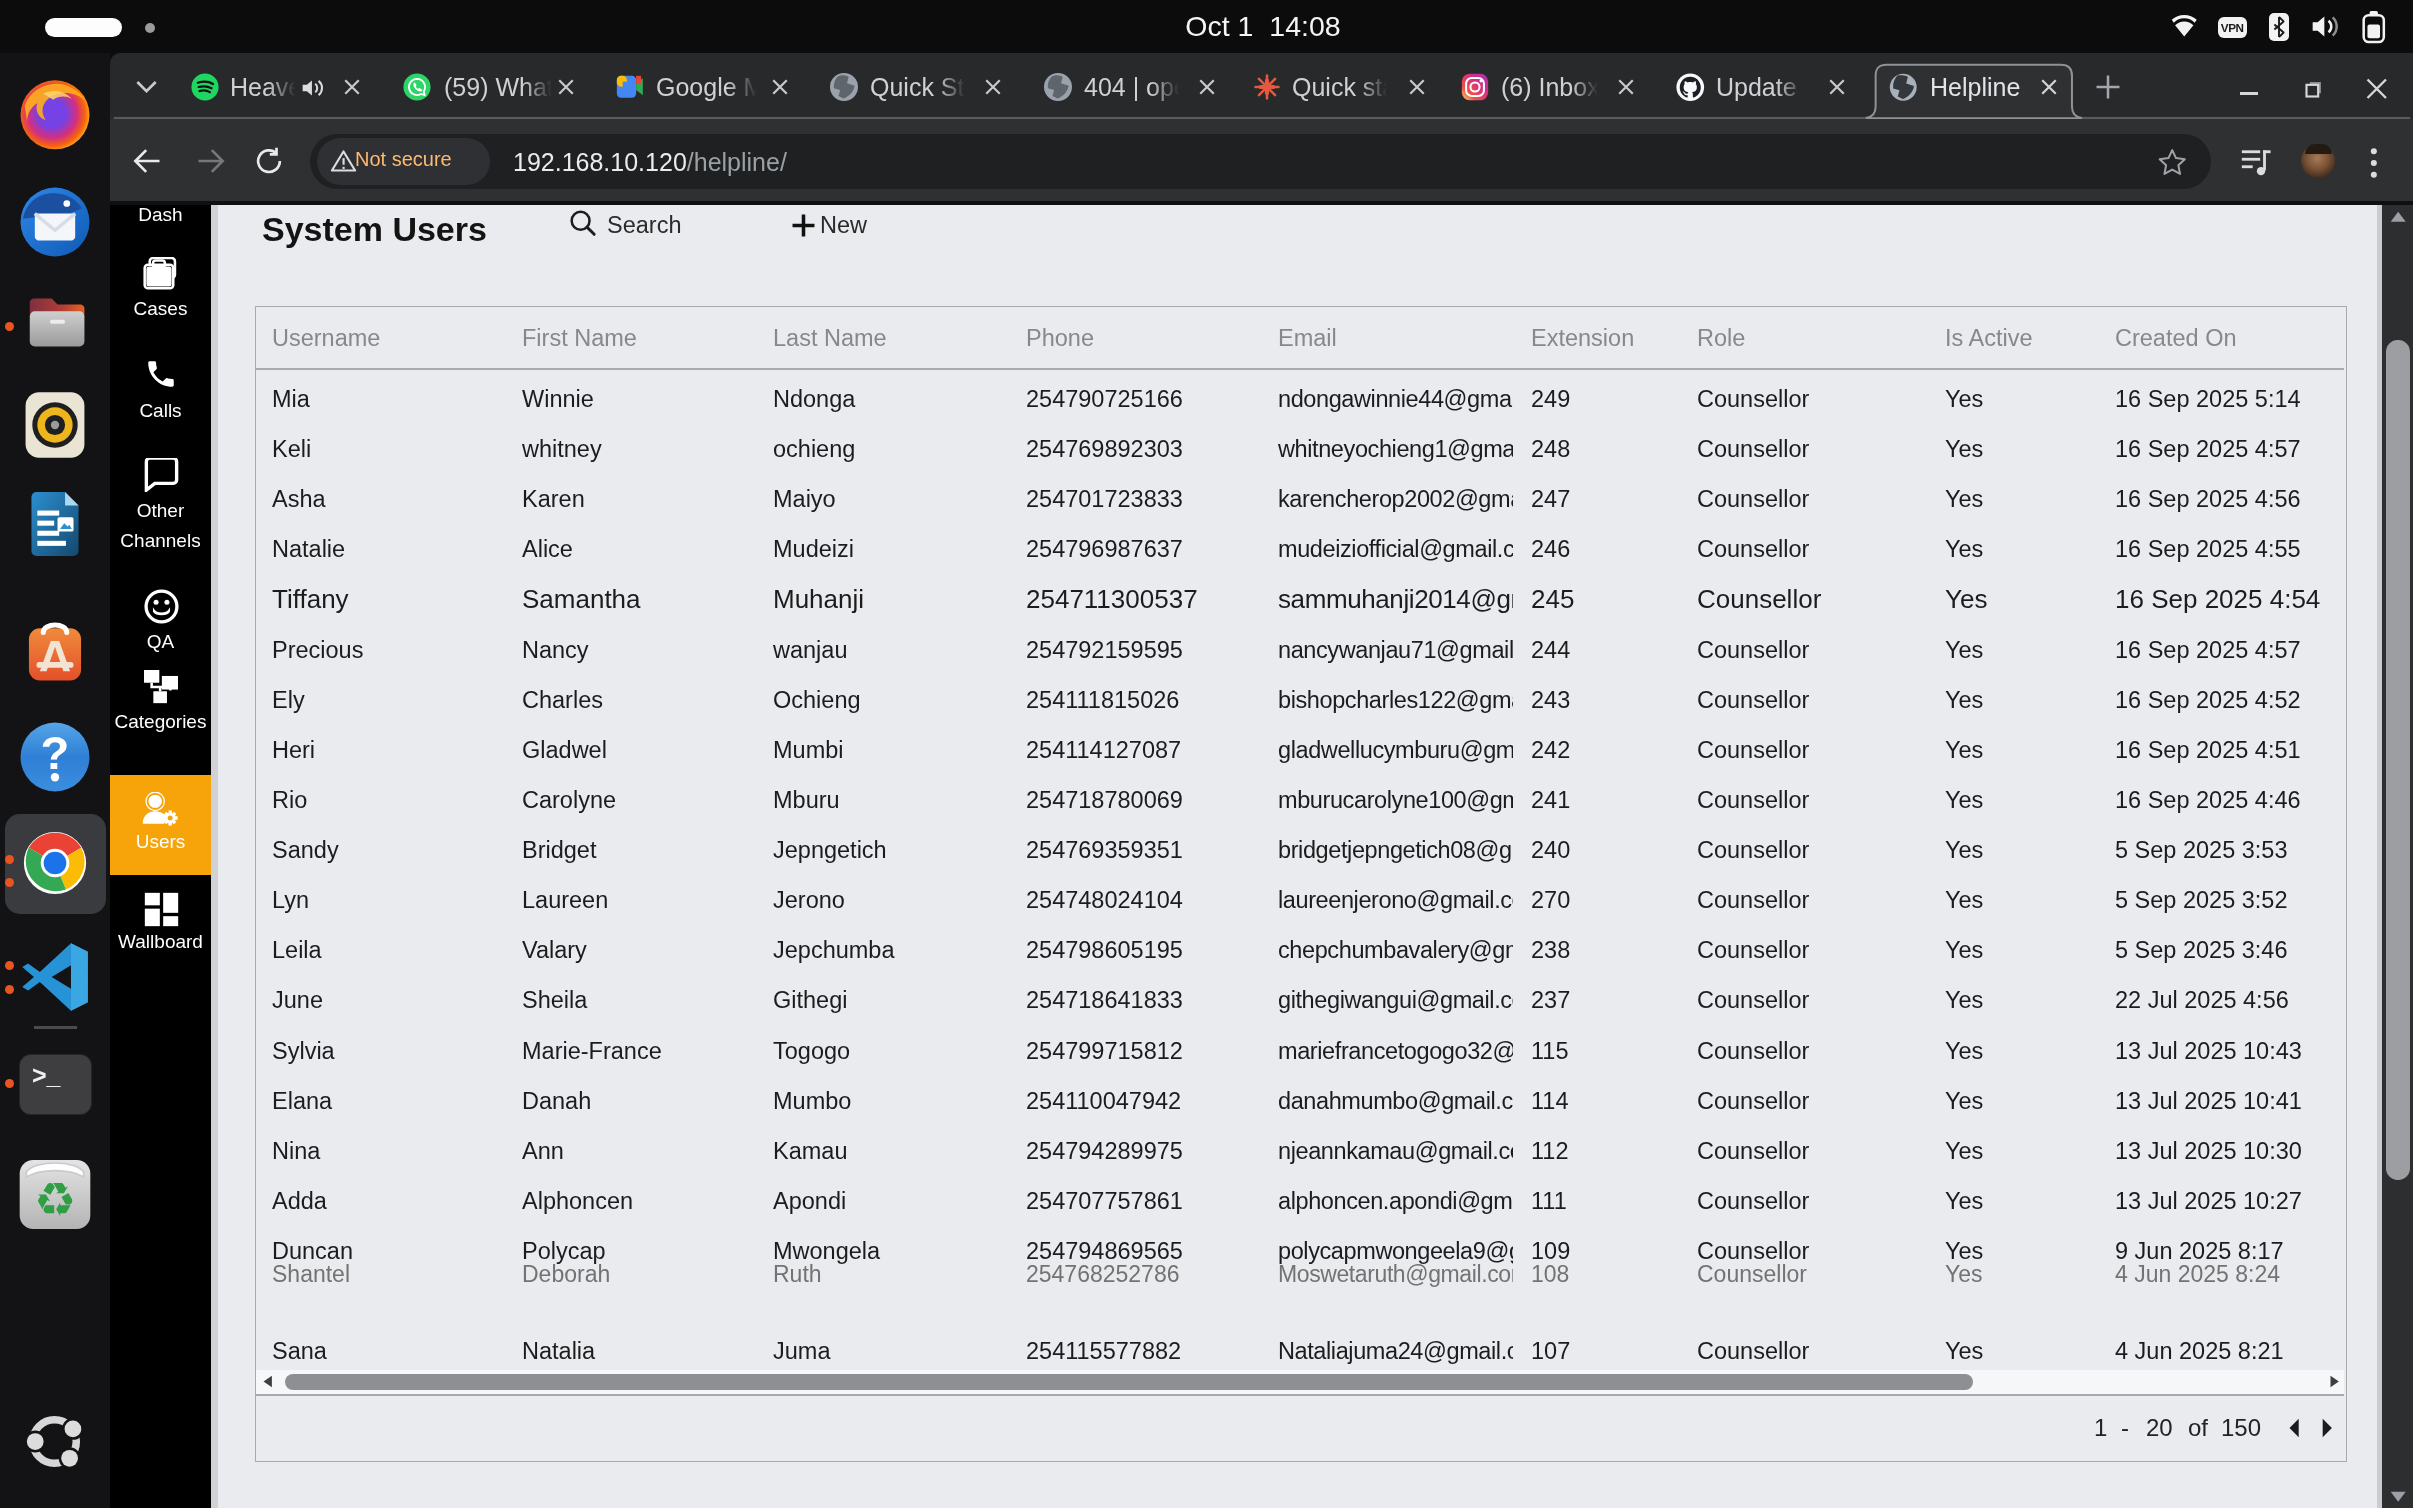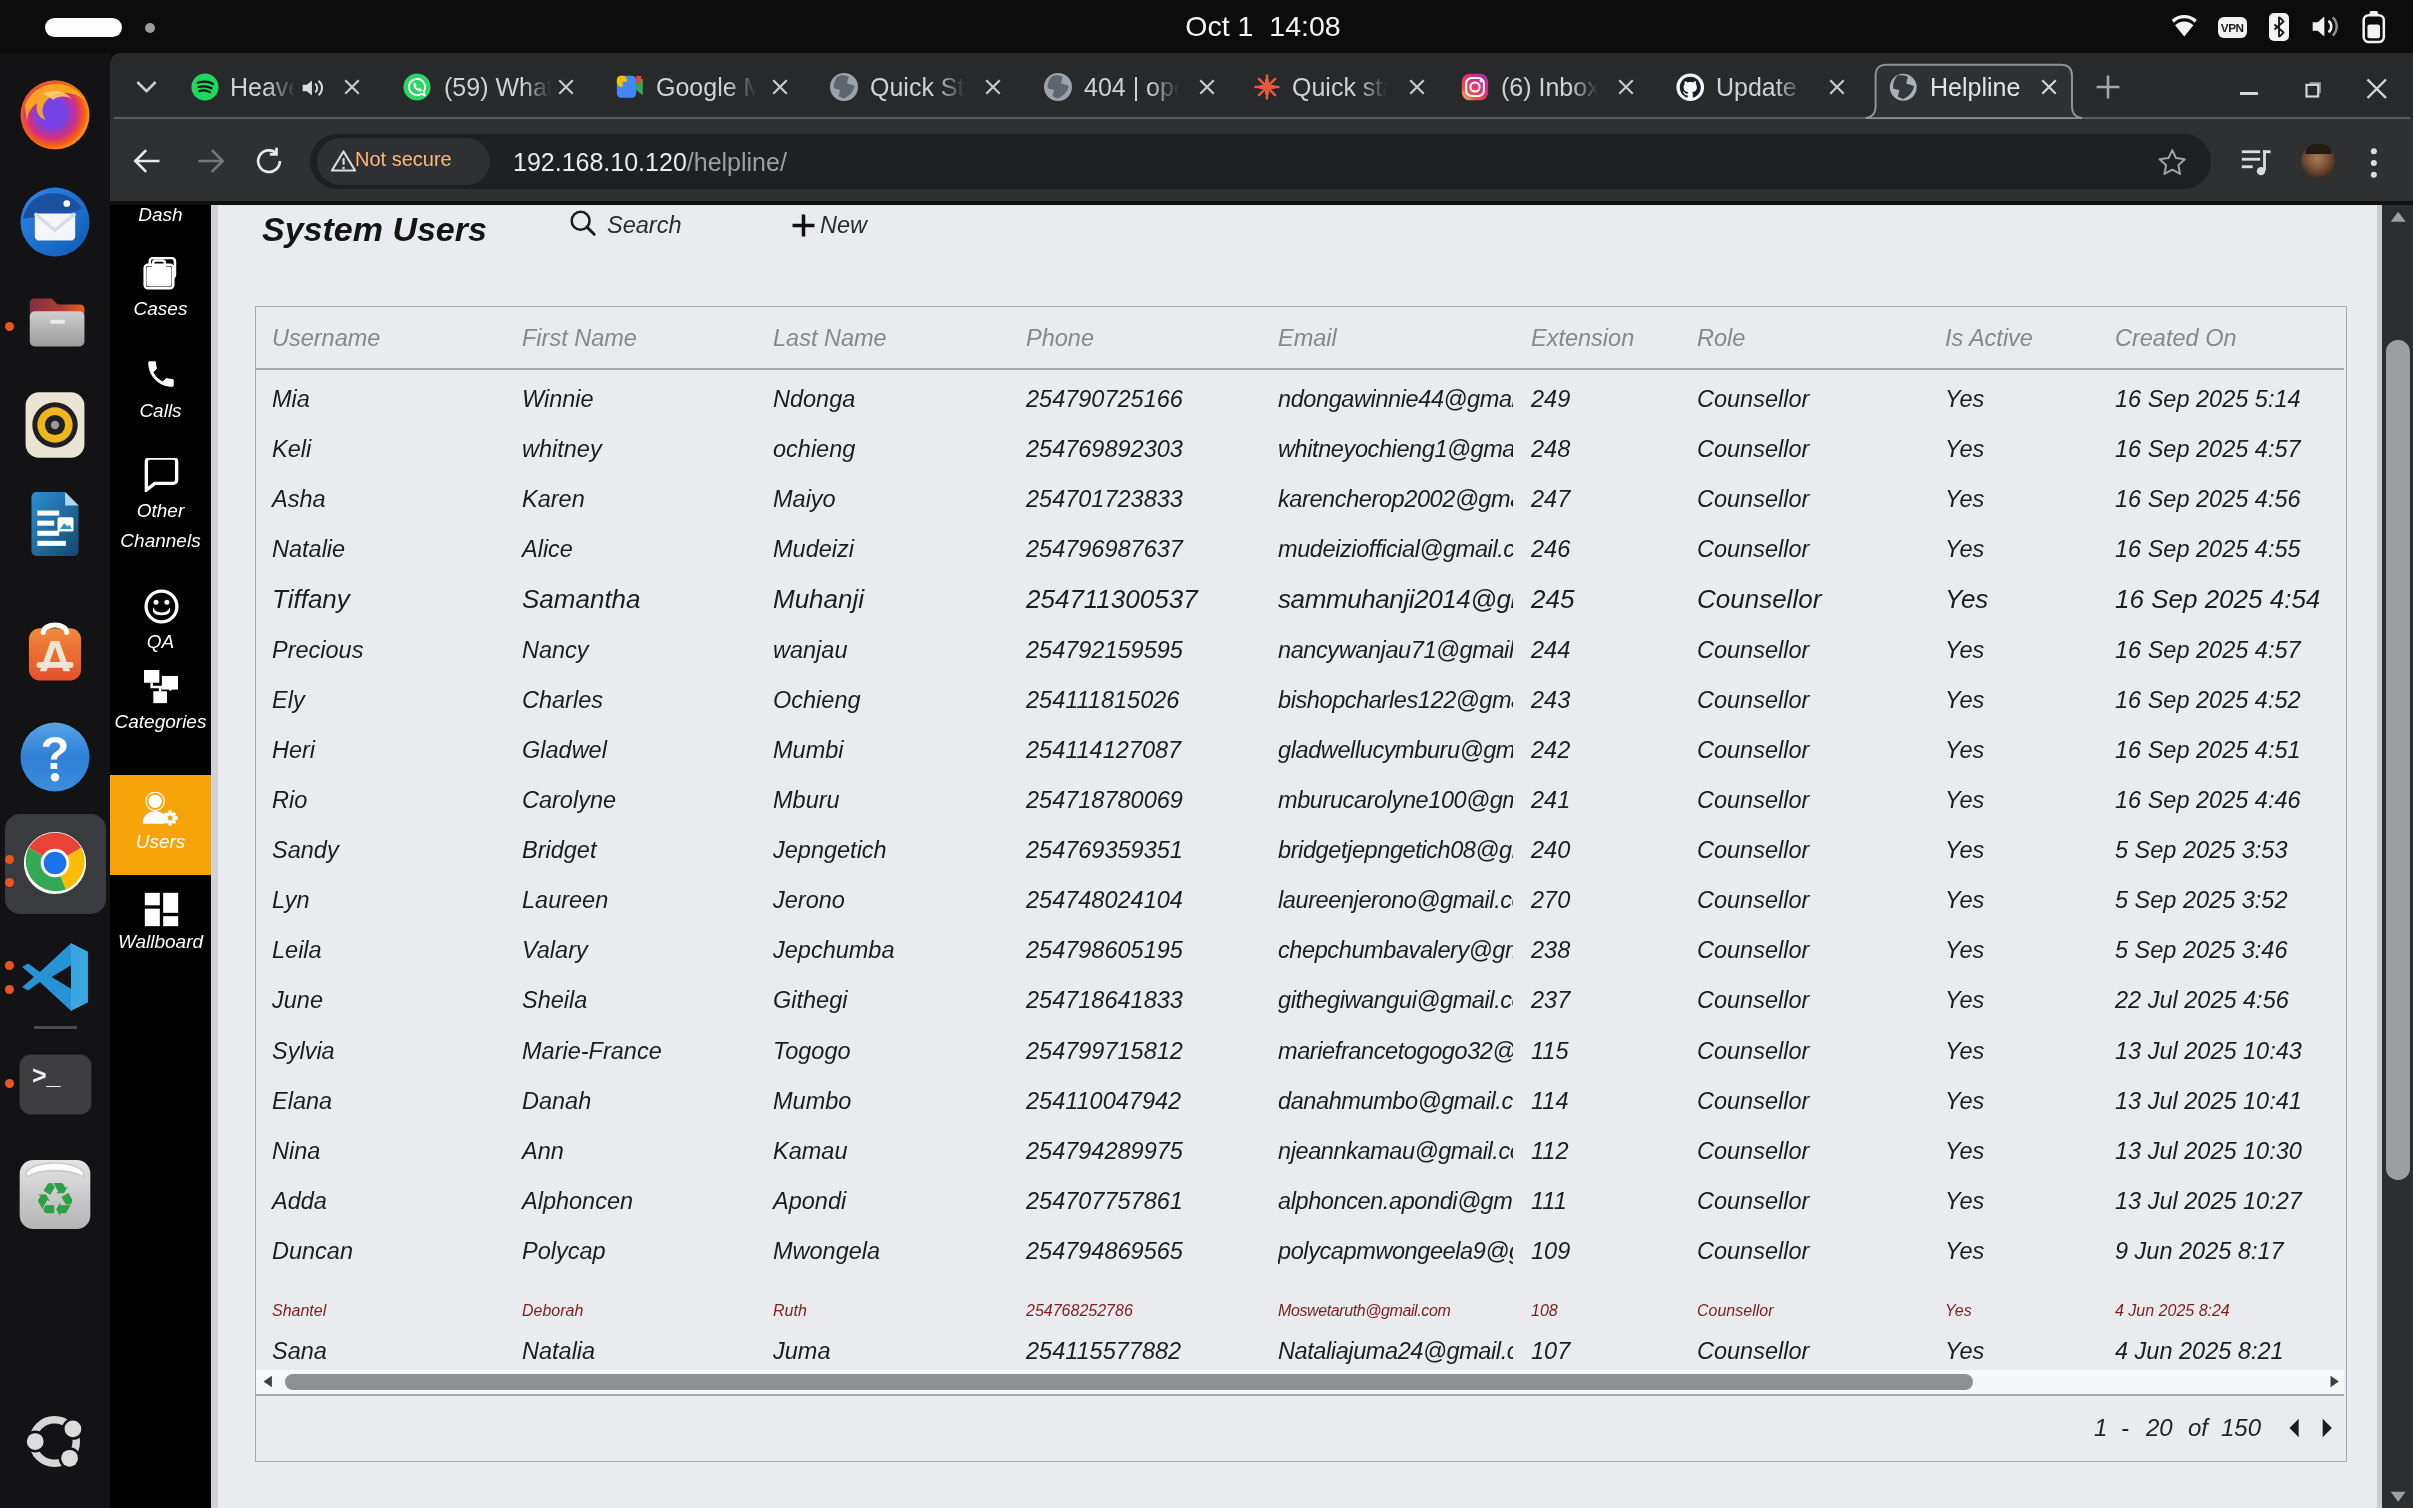--- a/index.html
+++ b/index.html
@@ -2,21 +2,21 @@
 <html style="font-size:13.4px"><head><meta charset="utf-8">
 <style>
   html,body{margin:0;padding:0;width:2413px;height:1508px;overflow:hidden;background:#0c0c0d;font-family:"Liberation Sans",sans-serif;}
   .abs{position:absolute;}
   #topbar{left:0;top:0;width:2413px;height:53px;background:#0c0c0d;}
   #dock{left:0;top:53px;width:110px;height:1456px;background:#131315;}
   .dkdot{width:9.2px;height:9.2px;border-radius:50%;background:#e95420;left:5px;}
   #tabstrip{left:110px;top:53px;width:2304px;height:66px;background:#28292b;border-top-left-radius:10px;}
   #toolbar{left:110px;top:119px;width:2304px;height:82px;background:#2f3032;}
   #darkline{left:110px;top:201px;width:2304px;height:4.2px;background:#101011;}
-  #page{left:110px;top:205px;width:2004px;height:1303px;background:#eaebee;font-style:italic;}
+  #page{left:110px;top:205px;width:2004px;height:1303px;background:#eaebee;}
   #sidebar{left:0;top:0;width:101px;height:1303px;background:#000;}
   #sidestrip{left:101px;top:0;width:6.7px;height:1303px;background:#d0d2d6;}
   #vstrip{left:2267px;top:0;width:5px;height:1303px;background:#c9ccd0;}
   #vscroll{left:2272px;top:0;width:32px;height:1303px;background:#2d2e30;}
   .tabttl{top:17.6px;font-size:25px;line-height:32px;color:#cfd1d4;white-space:nowrap;overflow:hidden;}
   .tabx{top:22.6px;width:22px;height:22px;}
   .fav{top:20px;}
   .sbitem{color:#fff;font-size:19px;line-height:25px;text-align:center;width:101px;left:0;}
   .sbicon{}
 </style></head>
@@ -618,21 +618,21 @@
           <span class="abs" style="left:16px;white-space:nowrap;">Duncan</span>
           <span class="abs" style="left:266px;white-space:nowrap;">Polycap</span>
           <span class="abs" style="left:517px;white-space:nowrap;">Mwongela</span>
           <span class="abs" style="left:770px;white-space:nowrap;">254794869565</span>
           <span class="abs" style="left:1022px;width:235px;overflow:hidden;letter-spacing:-0.4px;white-space:nowrap;">polycapmwongeela9@gmail.com</span>
           <span class="abs" style="left:1275px;white-space:nowrap;">109</span>
           <span class="abs" style="left:1441px;white-space:nowrap;">Counsellor</span>
           <span class="abs" style="left:1689px;white-space:nowrap;">Yes</span>
           <span class="abs" style="left:1859px;white-space:nowrap;">9 Jun 2025 8:17</span>
         </div>
-<div class="abs" style="left:0;top:979px;width:2088px;height:50px;font-size:16px;color:#7f1d1d;line-height:50px;">
+<div class="abs" style="left:0;top:942px;width:2088px;height:50px;font-size:23px;color:#737373;line-height:50px;">
           <span class="abs" style="left:16px;white-space:nowrap;">Shantel</span>
           <span class="abs" style="left:266px;white-space:nowrap;">Deborah</span>
           <span class="abs" style="left:517px;white-space:nowrap;">Ruth</span>
           <span class="abs" style="left:770px;white-space:nowrap;">254768252786</span>
           <span class="abs" style="left:1022px;width:235px;overflow:hidden;letter-spacing:-0.4px;white-space:nowrap;">Moswetaruth@gmail.com</span>
           <span class="abs" style="left:1275px;white-space:nowrap;">108</span>
           <span class="abs" style="left:1441px;white-space:nowrap;">Counsellor</span>
           <span class="abs" style="left:1689px;white-space:nowrap;">Yes</span>
           <span class="abs" style="left:1859px;white-space:nowrap;">4 Jun 2025 8:24</span>
         </div>

